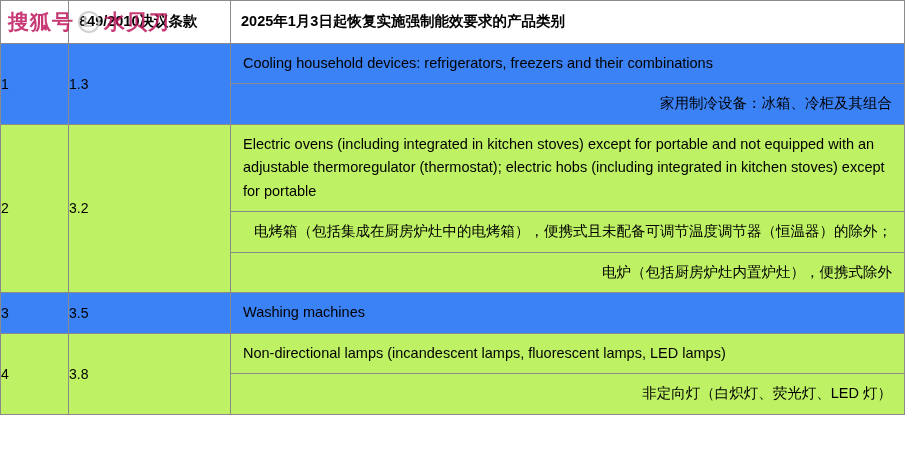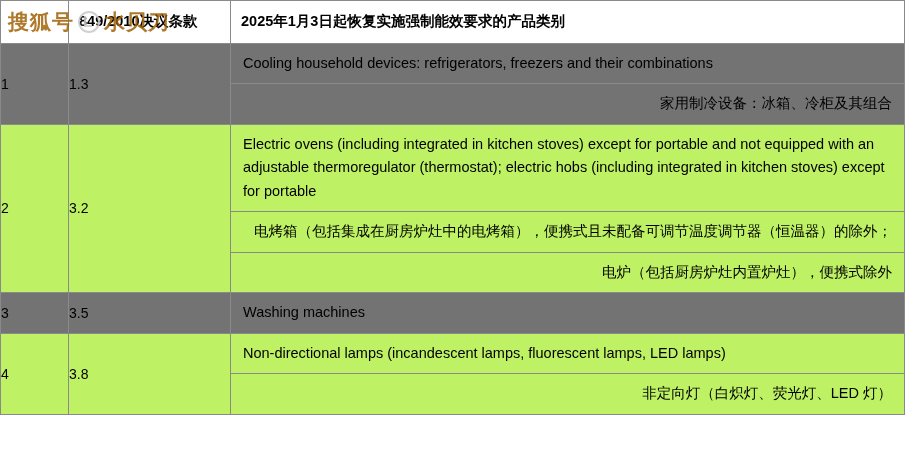--- a/index.html
+++ b/index.html
@@ -15,21 +15,21 @@
     overflow: hidden;
     position: relative;
   }
 
   .watermark {
     position: absolute;
     top: 8px;
     left: 8px;
     font-size: 21px;
     font-weight: bold;
-    color: #a16207;
+    color: #be185d;
     opacity: 0.85;
     letter-spacing: 1px;
     z-index: 5;
     pointer-events: none;
     display: flex;
     align-items: center;
     gap: 2px;
   }
   .watermark .wm-icon {
     display: inline-block;
@@ -77,21 +77,21 @@
     padding: 10px 10px;
     line-height: 1.5;
   }
   .hdr {
     background: #ffffff;
   }
   .row-shade td {
     background: #bef264;
   }
   .row-plain td {
-    background: #737373;
+    background: #3b82f6;
   }
 
   .numcell {
     font-size: 14px;
     padding: 0 6px;
     vertical-align: middle;
   }
   .no-cell { vertical-align: middle; }
 
   

